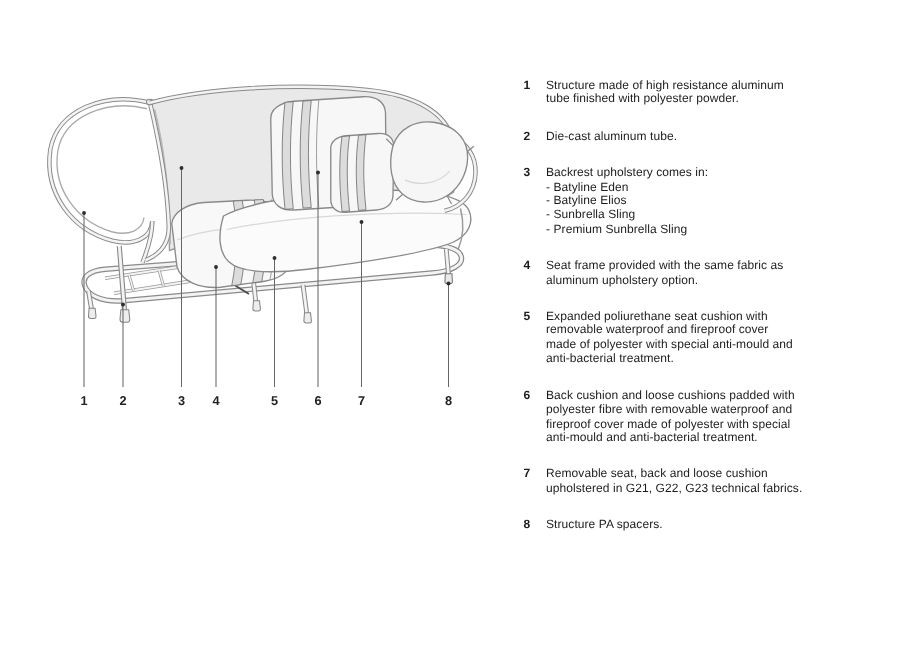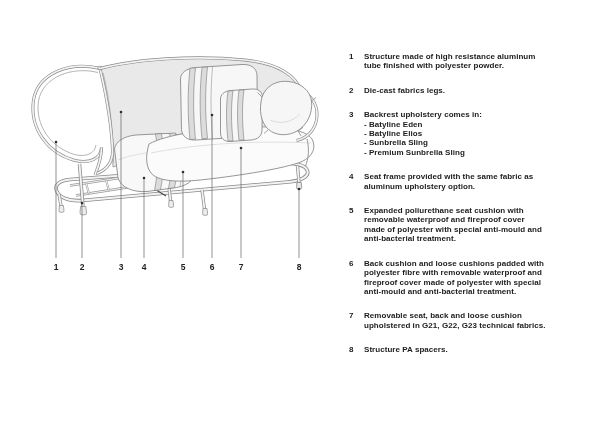--- a/index.html
+++ b/index.html
@@ -19,21 +19,21 @@
   }
 
   
   .legend{
     position:absolute;left:349px;top:52px;width:228px;
     display:flex;flex-direction:column;gap:15px;
     font-size:8px;line-height:9.4px;color:#1c1c1c;letter-spacing:0.05px;
   }
   .legend-item{display:flex;}
   .legend-item .num{flex:none;width:15px;font-weight:700;}
-  .legend-item .txt{flex:1;white-space:pre-line;font-weight:bold;}
+  .legend-item .txt{flex:1;white-space:pre-line;}
 </style>
 </head>
 <body>
 
 <div class="canvas">
 
   <div class="figure">
     <svg width="345" height="290" viewBox="0 0 345 290">
 
       <g>
@@ -178,21 +178,21 @@
   </div>
 
   <div class="legend">
     <div class="legend-item">
       <span class="num">1</span>
       <span class="txt">Structure made of high resistance aluminum
 tube finished with polyester powder.</span>
     </div>
     <div class="legend-item">
       <span class="num">2</span>
-      <span class="txt">Die-cast fabrics legs.</span>
+      <span class="txt">Die-cast aluminum tube.</span>
     </div>
     <div class="legend-item">
       <span class="num">3</span>
       <span class="txt">Backrest upholstery comes in:
 - Batyline Eden
 - Batyline Elios
 - Sunbrella Sling
 - Premium Sunbrella Sling</span>
     </div>
     <div class="legend-item">

